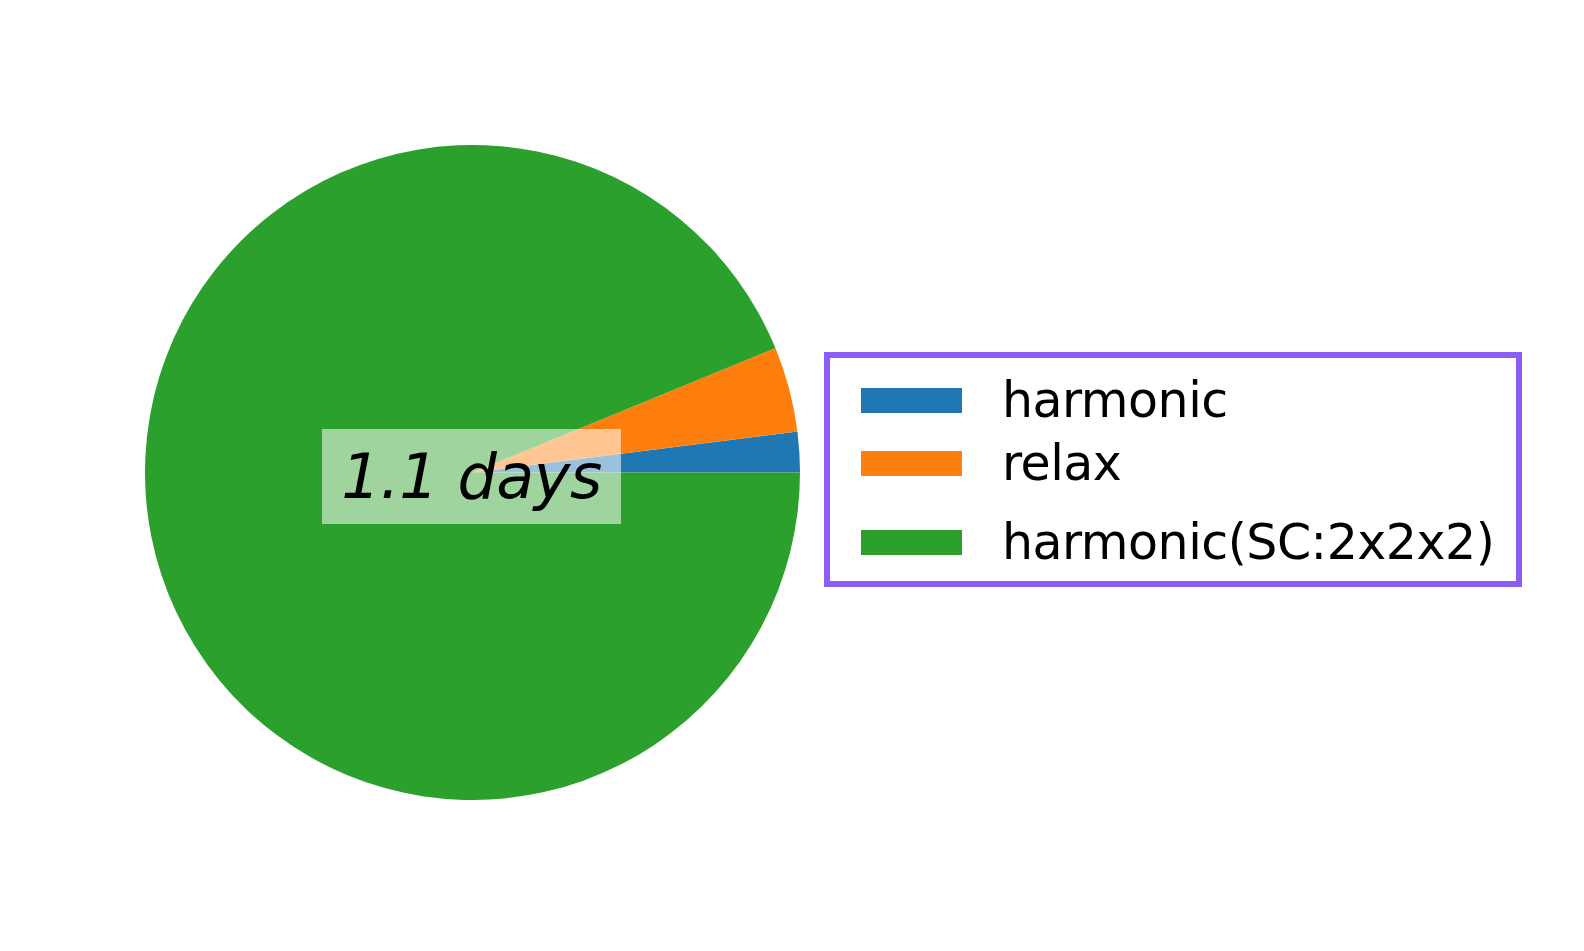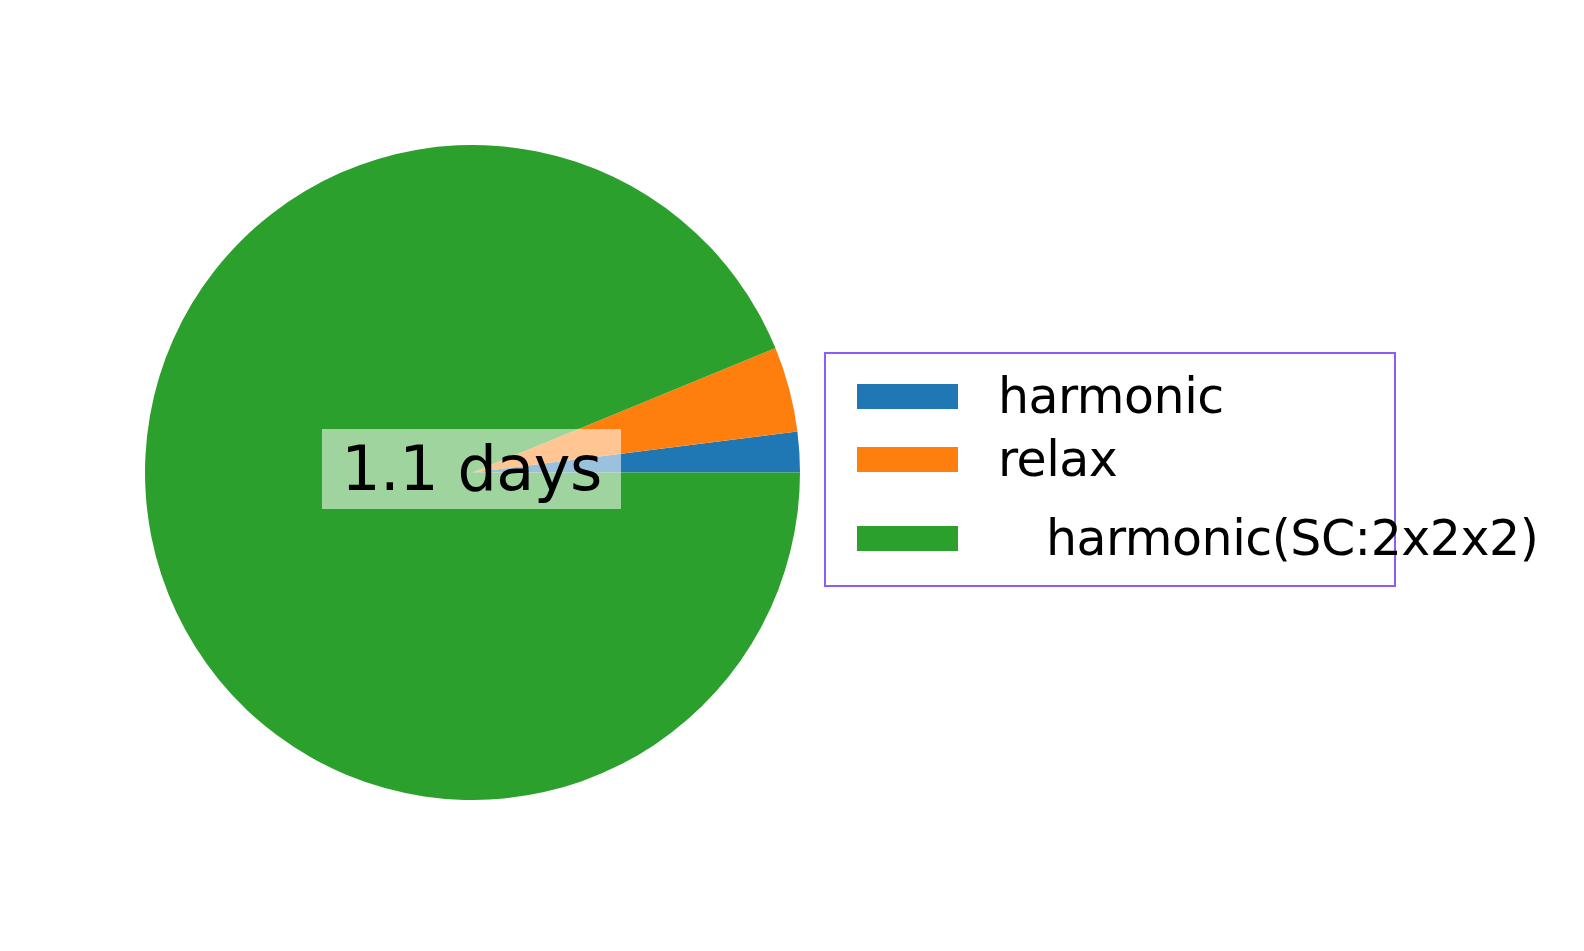--- a/index.html
+++ b/index.html
@@ -33,56 +33,57 @@
     width: 655px;
     height: 655px;
   }
 
   
   #center-label {
     position: absolute;
     left: 322px;
     top: 429px;
     width: 299px;
-    height: 80px;
+    height: 95px;
     background: rgba(255,255,255,0.55);
     display: flex;
     align-items: center;
     justify-content: center;
     pointer-events: none;
+    font-style: italic;
   }
   #center-label-text {
     font-size: 62px;
     line-height: 1;
     color: #000000;
     white-space: nowrap;
     letter-spacing: -0.5px;
   }
 
   
   #legend {
     position: absolute;
     left: 824px;
     top: 352px;
-    width: 572px;
+    width: 698px;
     height: 235px;
     background: #ffffff;
-    border: 2px solid #8b5cf6;
+    border: 6px solid #8b5cf6;
     box-sizing: border-box;
   }
   .legend-row {
     position: absolute;
     left: 0;
     display: flex;
     align-items: center;
     height: 46px;
   }
   .legend-row.r0 { top: 19px; }
   .legend-row.r1 { top: 82px; }
-  .legend-row.r2 { top: 161px; gap: 48px; }
+  .legend-row.r2 { top: 161px; }
   .legend-swatch {
     width: 101px;
     height: 25px;
     margin-left: 31px;
     flex: none;
   }
   .legend-text {
     margin-left: 40px;
     font-size: 49px;
     line-height: 1;

